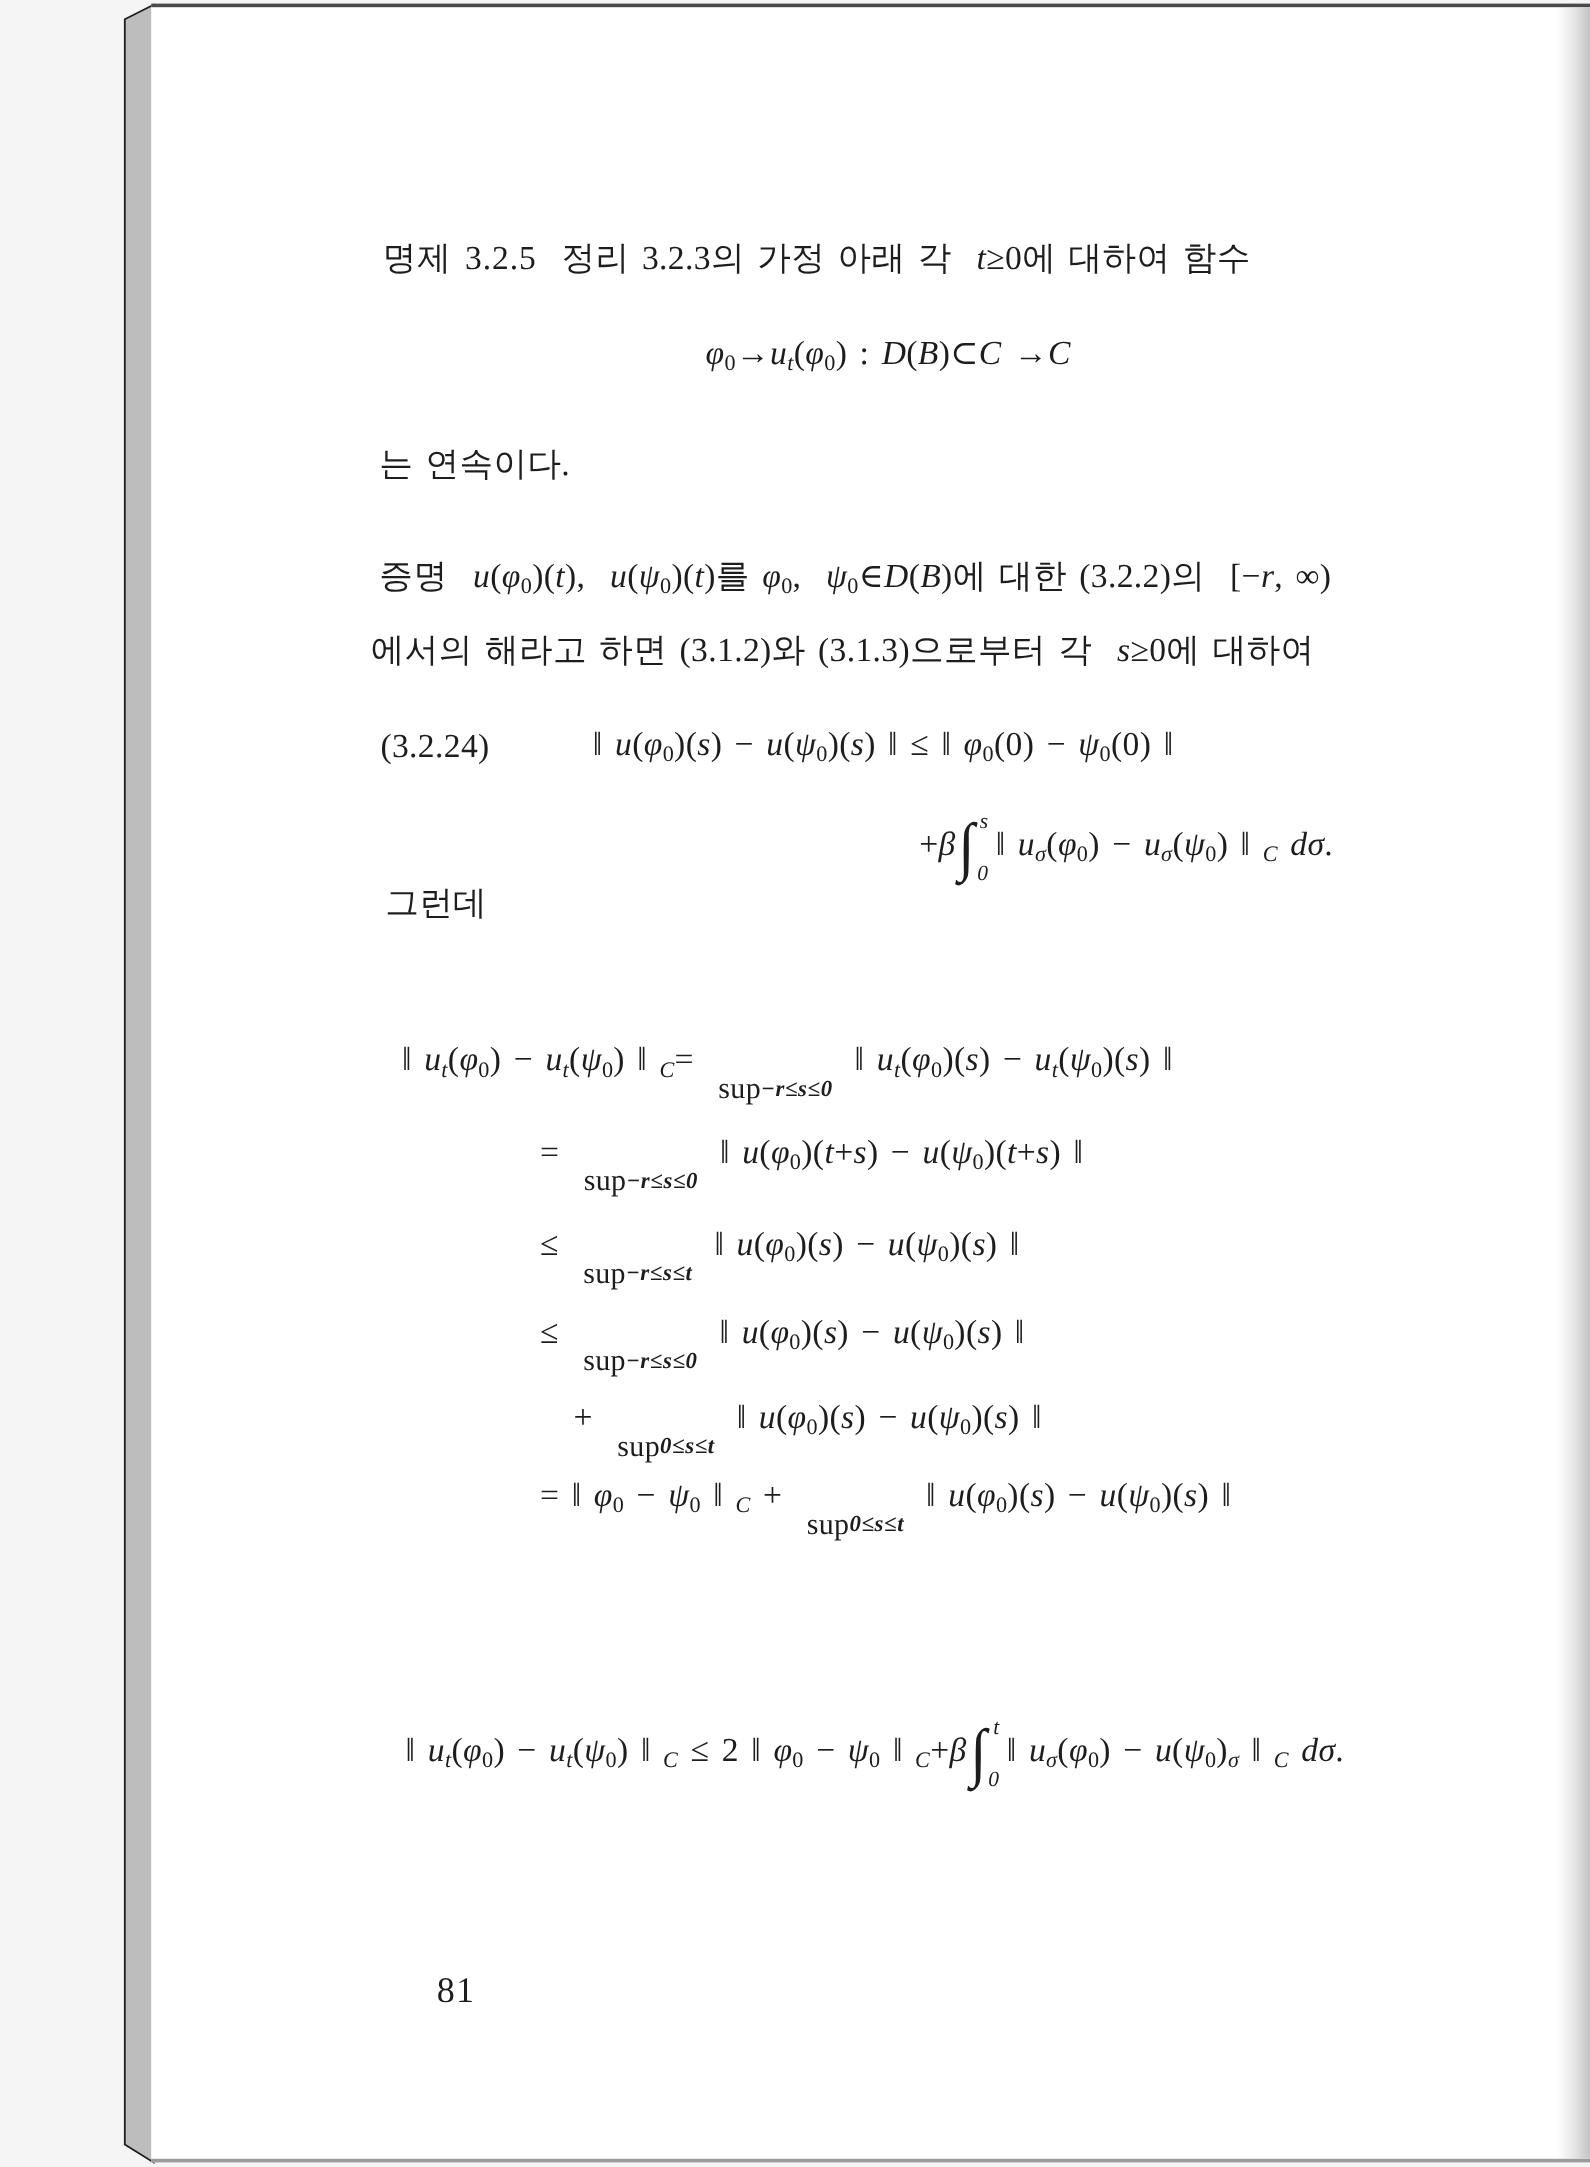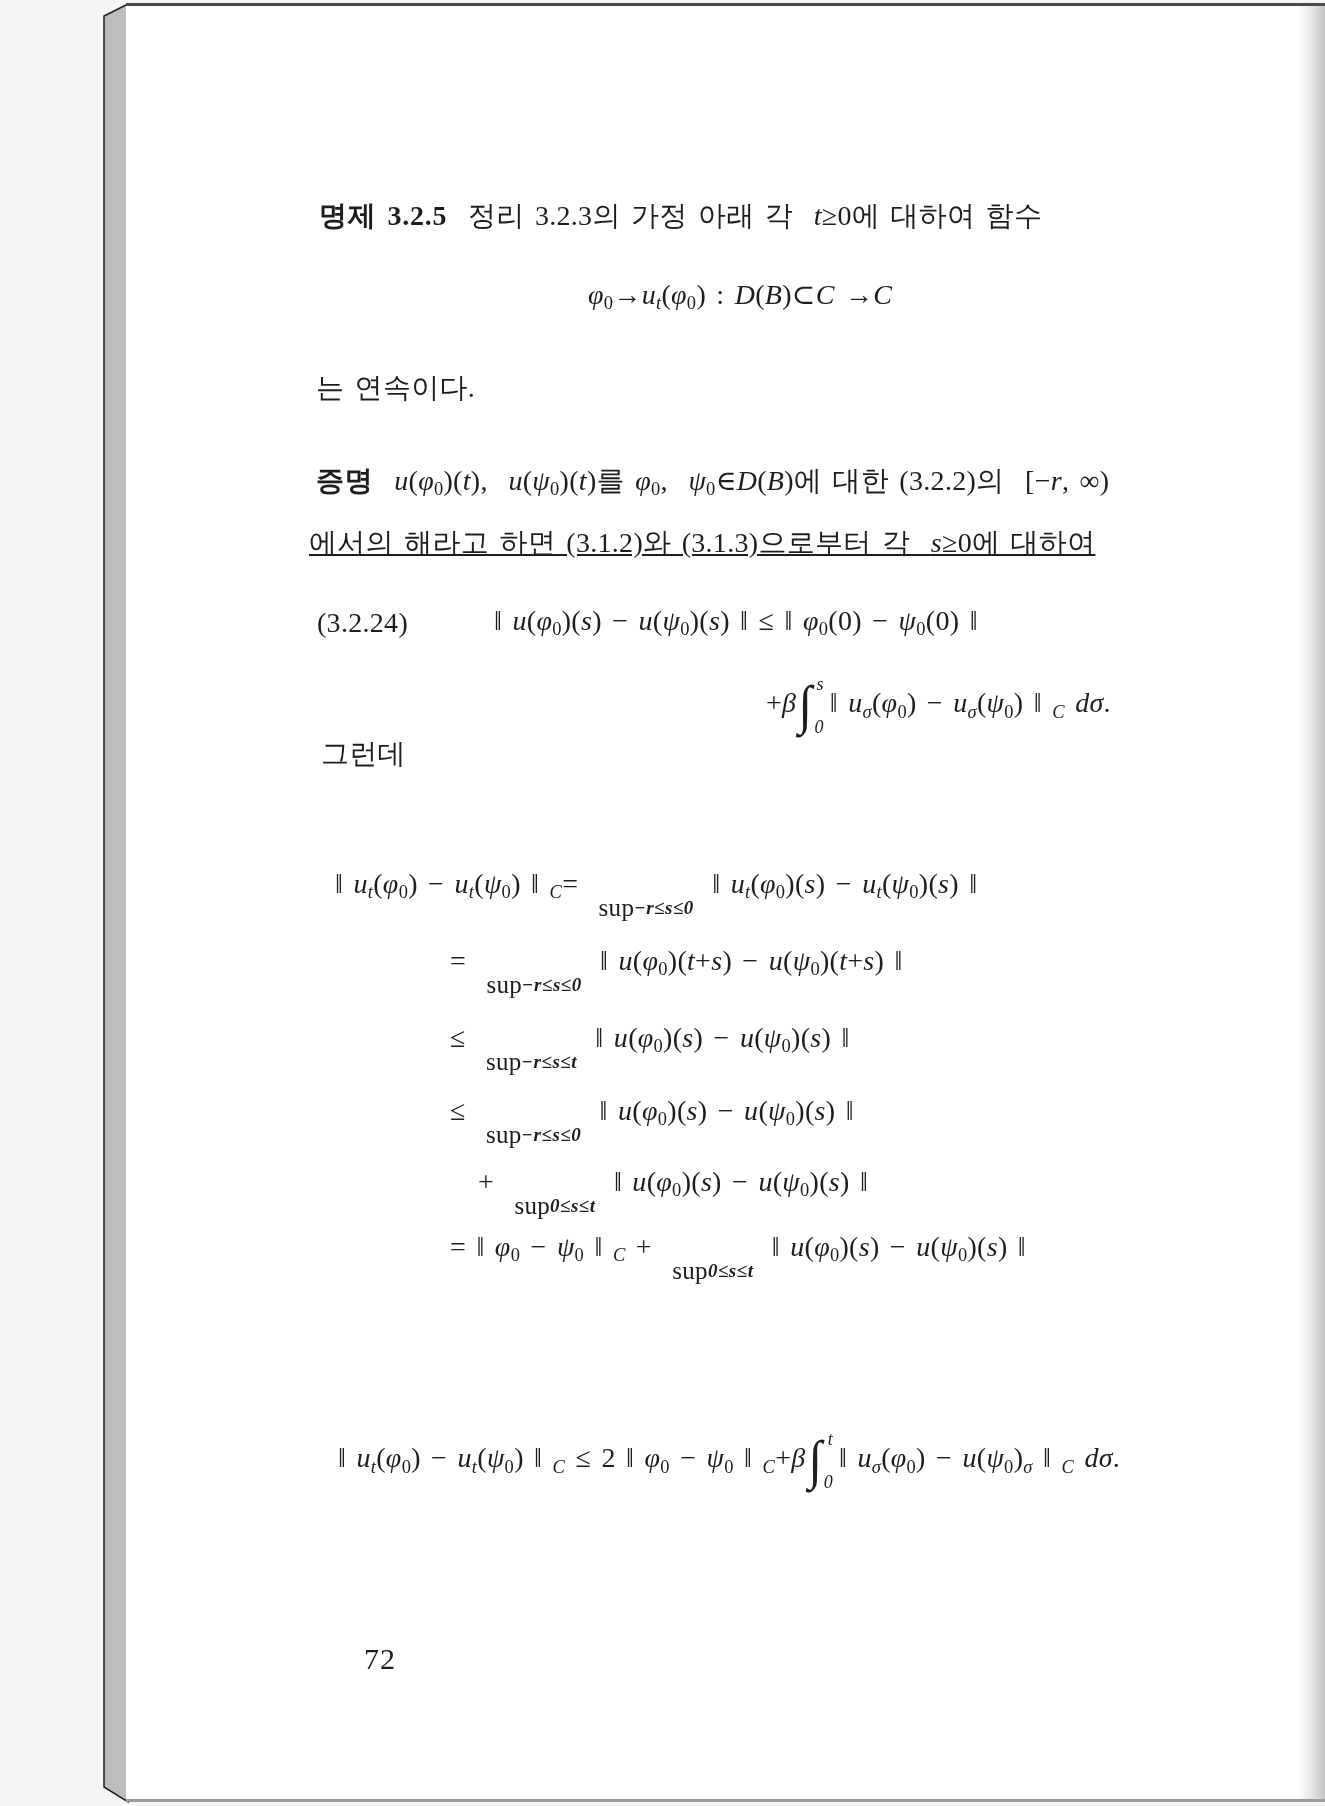--- a/index.html
+++ b/index.html
@@ -52,21 +52,21 @@
     white-space: pre;
     font-size: 28px;
     line-height: 1.25;
     color: #1d1d1d;
     word-spacing: 3px;
     letter-spacing: 0.3px;
   }
   .line span { white-space: pre; }
   .k  { font-style: normal; }
   .i  { font-style: italic; }
-  .b  { font-weight: 700; letter-spacing: 0.8px; }
+  .b  { font-weight: 400; letter-spacing: 0.8px; }
   .sb { font-size: 0.66em; vertical-align: -0.28em; font-style: normal; }
   .si { font-size: 0.66em; vertical-align: -0.28em; font-style: italic; }
   .supstack {
     display: inline-flex;
     flex-direction: row;
     align-items: center;
     vertical-align: -0.82em;
     margin: 0 8px 0 10px;
     line-height: 1;
   }
@@ -104,30 +104,30 @@
   <svg class="spine-svg" width="30" height="1806" viewBox="0 0 30 1806">
     <polygon points="28,4 4,16 4,1787 28,1802" fill="#bdbdbd" stroke="#1e1e1e" stroke-width="1.5"></polygon>
   </svg>
 
   <div class="page">
     <div class="content">
         <div class="line" style="top: 192px; left: 193px;"><span class="b">명제 3.2.5</span><span class="k">  정리 3.2.3의 가정 아래 각  </span><span class="i">t</span><span class="k">≥0에 대하여 함수</span></div>
         <div class="line" style="top: 271px; left: 462px;"><span class="i">φ</span><span class="sb">0</span><span class="k">→</span><span class="i">u</span><span class="si">t</span><span class="k">(</span><span class="i">φ</span><span class="sb">0</span><span class="k">) : </span><span class="i">D</span><span class="k">(</span><span class="i">B</span><span class="k">)⊂</span><span class="i">C</span><span class="k"> →</span><span class="i">C</span></div>
         <div class="line" style="top: 364px; left: 190px;"><span class="k">는 연속이다.</span></div>
         <div class="line" style="top: 457px; left: 190px;"><span class="b">증명</span><span class="k">  </span><span class="i">u</span><span class="k">(</span><span class="i">φ</span><span class="sb">0</span><span class="k">)(</span><span class="i">t</span><span class="k">),  </span><span class="i">u</span><span class="k">(</span><span class="i">ψ</span><span class="sb">0</span><span class="k">)(</span><span class="i">t</span><span class="k">)를 </span><span class="i">φ</span><span class="sb">0</span><span class="k">,  </span><span class="i">ψ</span><span class="sb">0</span><span class="k">∈</span><span class="i">D</span><span class="k">(</span><span class="i">B</span><span class="k">)에 대한 (3.2.2)의  [−</span><span class="i">r</span><span class="k">, ∞)</span></div>
-        <div class="line" style="top: 519px; left: 183px; text-decoration: underline;"><span class="k">에서의 해라고 하면 (3.1.2)와 (3.1.3)으로부터 각  </span><span class="i">s</span><span class="k">≥0에 대하여</span></div>
+        <div class="line" style="top: 519px; left: 183px;"><span class="k">에서의 해라고 하면 (3.1.2)와 (3.1.3)으로부터 각  </span><span class="i">s</span><span class="k">≥0에 대하여</span></div>
         <div class="line" style="top: 599px; left: 191px;"><span class="k">(3.2.24)</span></div>
         <div class="line" style="top: 597px; left: 368px;"><span class="k">‖ </span><span class="i">u</span><span class="k">(</span><span class="i">φ</span><span class="sb">0</span><span class="k">)(</span><span class="i">s</span><span class="k">) − </span><span class="i">u</span><span class="k">(</span><span class="i">ψ</span><span class="sb">0</span><span class="k">)(</span><span class="i">s</span><span class="k">) ‖ ≤ ‖ </span><span class="i">φ</span><span class="sb">0</span><span class="k">(0) − </span><span class="i">ψ</span><span class="sb">0</span><span class="k">(0) ‖</span></div>
         <div class="line" style="top: 672px; left: 640px;"><span class="k">+</span><span class="i">β</span><span class="intwrap"><span class="intsign">∫</span><span class="intlims"><span class="intup">s</span><span class="intlo">0</span></span></span><span class="k">‖ </span><span class="i">u</span><span class="si">σ</span><span class="k">(</span><span class="i">φ</span><span class="sb">0</span><span class="k">) − </span><span class="i">u</span><span class="si">σ</span><span class="k">(</span><span class="i">ψ</span><span class="sb">0</span><span class="k">) ‖ </span><span class="si">C</span><span class="k"> </span><span class="i">dσ</span><span class="k">.</span></div>
         <div class="line" style="top: 730px; left: 195px;"><span class="k">그런데</span></div>
         <div class="line" style="top: 860px; left: 209px;"><span class="k">‖ </span><span class="i">u</span><span class="si">t</span><span class="k">(</span><span class="i">φ</span><span class="sb">0</span><span class="k">) − </span><span class="i">u</span><span class="si">t</span><span class="k">(</span><span class="i">ψ</span><span class="sb">0</span><span class="k">) ‖ </span><span class="si">C</span><span class="k">= </span><span class="supstack"><span class="suptop">sup</span><span class="supbot">−r≤s≤0</span></span><span class="k"> ‖ </span><span class="i">u</span><span class="si">t</span><span class="k">(</span><span class="i">φ</span><span class="sb">0</span><span class="k">)(</span><span class="i">s</span><span class="k">) − </span><span class="i">u</span><span class="si">t</span><span class="k">(</span><span class="i">ψ</span><span class="sb">0</span><span class="k">)(</span><span class="i">s</span><span class="k">) ‖</span></div>
         <div class="line" style="top: 937px; left: 324px;"><span class="k">= </span><span class="supstack"><span class="suptop">sup</span><span class="supbot">−r≤s≤0</span></span><span class="k"> ‖ </span><span class="i">u</span><span class="k">(</span><span class="i">φ</span><span class="sb">0</span><span class="k">)(</span><span class="i">t</span><span class="k">+</span><span class="i">s</span><span class="k">) − </span><span class="i">u</span><span class="k">(</span><span class="i">ψ</span><span class="sb">0</span><span class="k">)(</span><span class="i">t</span><span class="k">+</span><span class="i">s</span><span class="k">) ‖</span></div>
         <div class="line" style="top: 1014px; left: 324px;"><span class="k">≤ </span><span class="supstack"><span class="suptop">sup</span><span class="supbot">−r≤s≤t</span></span><span class="k"> ‖ </span><span class="i">u</span><span class="k">(</span><span class="i">φ</span><span class="sb">0</span><span class="k">)(</span><span class="i">s</span><span class="k">) − </span><span class="i">u</span><span class="k">(</span><span class="i">ψ</span><span class="sb">0</span><span class="k">)(</span><span class="i">s</span><span class="k">) ‖</span></div>
         <div class="line" style="top: 1087px; left: 324px;"><span class="k">≤ </span><span class="supstack"><span class="suptop">sup</span><span class="supbot">−r≤s≤0</span></span><span class="k"> ‖ </span><span class="i">u</span><span class="k">(</span><span class="i">φ</span><span class="sb">0</span><span class="k">)(</span><span class="i">s</span><span class="k">) − </span><span class="i">u</span><span class="k">(</span><span class="i">ψ</span><span class="sb">0</span><span class="k">)(</span><span class="i">s</span><span class="k">) ‖</span></div>
         <div class="line" style="top: 1158px; left: 352px;"><span class="k">+ </span><span class="supstack"><span class="suptop">sup</span><span class="supbot">0≤s≤t</span></span><span class="k"> ‖ </span><span class="i">u</span><span class="k">(</span><span class="i">φ</span><span class="sb">0</span><span class="k">)(</span><span class="i">s</span><span class="k">) − </span><span class="i">u</span><span class="k">(</span><span class="i">ψ</span><span class="sb">0</span><span class="k">)(</span><span class="i">s</span><span class="k">) ‖</span></div>
         <div class="line" style="top: 1223px; left: 324px;"><span class="k">= ‖ </span><span class="i">φ</span><span class="sb">0</span><span class="k"> − </span><span class="i">ψ</span><span class="sb">0</span><span class="k"> ‖ </span><span class="si">C</span><span class="k"> + </span><span class="supstack"><span class="suptop">sup</span><span class="supbot">0≤s≤t</span></span><span class="k"> ‖ </span><span class="i">u</span><span class="k">(</span><span class="i">φ</span><span class="sb">0</span><span class="k">)(</span><span class="i">s</span><span class="k">) − </span><span class="i">u</span><span class="k">(</span><span class="i">ψ</span><span class="sb">0</span><span class="k">)(</span><span class="i">s</span><span class="k">) ‖</span></div>
         <div class="line" style="top: 1427px; left: 212px;"><span class="k">‖ </span><span class="i">u</span><span class="si">t</span><span class="k">(</span><span class="i">φ</span><span class="sb">0</span><span class="k">) − </span><span class="i">u</span><span class="si">t</span><span class="k">(</span><span class="i">ψ</span><span class="sb">0</span><span class="k">) ‖ </span><span class="si">C</span><span class="k"> ≤ 2 ‖ </span><span class="i">φ</span><span class="sb">0</span><span class="k"> − </span><span class="i">ψ</span><span class="sb">0</span><span class="k"> ‖ </span><span class="si">C</span><span class="k">+</span><span class="i">β</span><span class="intwrap"><span class="intsign">∫</span><span class="intlims"><span class="intup">t</span><span class="intlo">0</span></span></span><span class="k">‖ </span><span class="i">u</span><span class="si">σ</span><span class="k">(</span><span class="i">φ</span><span class="sb">0</span><span class="k">) − </span><span class="i">u</span><span class="k">(</span><span class="i">ψ</span><span class="sb">0</span><span class="k">)</span><span class="si">σ</span><span class="k"> ‖ </span><span class="si">C</span><span class="k"> </span><span class="i">dσ</span><span class="k">.</span></div>
       </div>
-    <div class="line pageno" style="top:1634px; left:238px;">72</div>
+    <div class="line pageno" style="top:1634px; left:238px;">81</div>
     <div class="edge-shadow"></div>
   </div>
 
 </div>
 
 </body></html>

